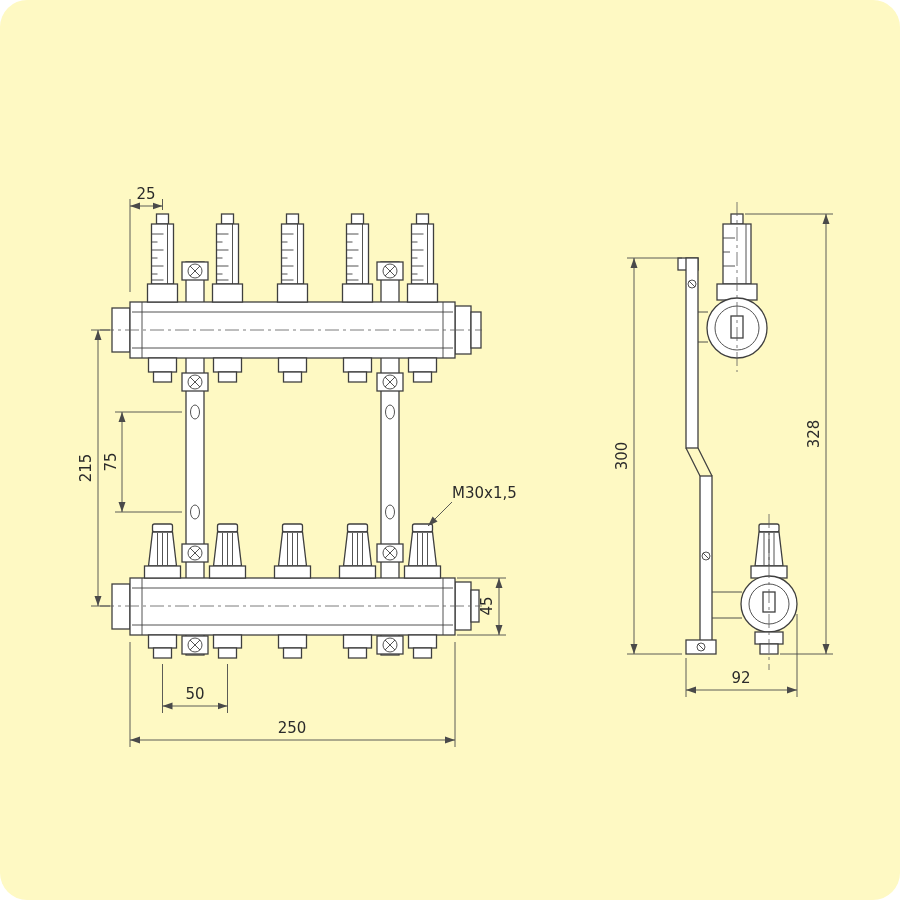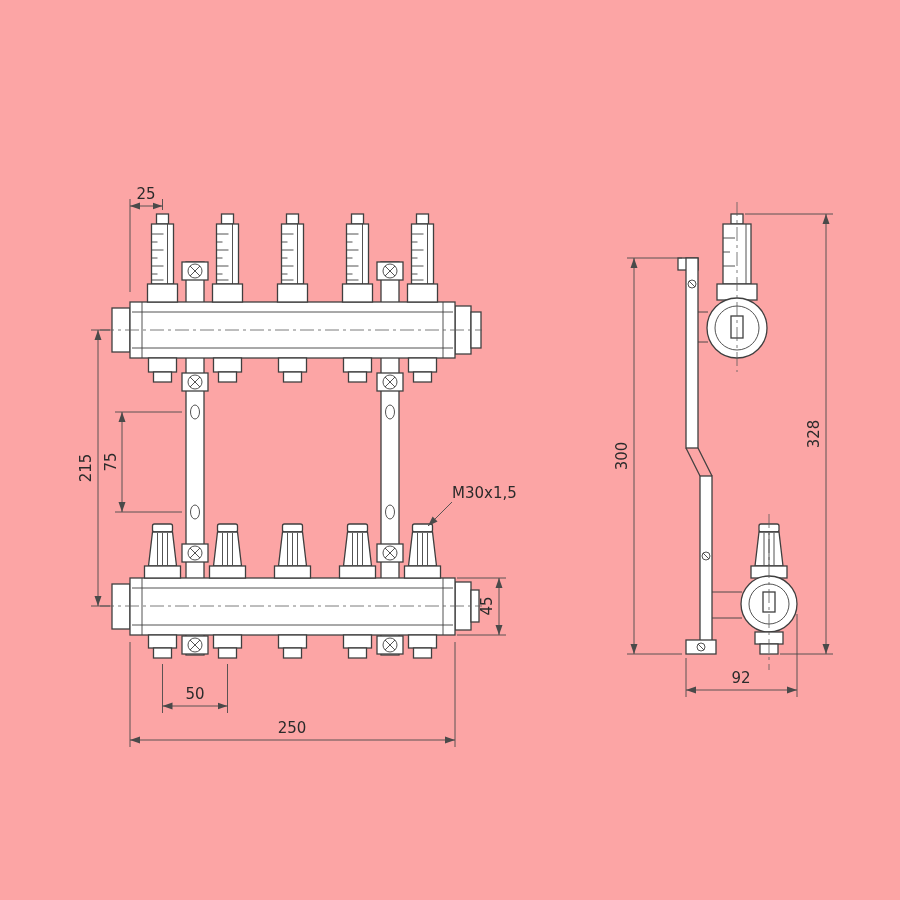--- a/index.html
+++ b/index.html
@@ -1,16 +1,16 @@
 <!DOCTYPE html>
 <html><head>
 <meta charset="utf-8">
 <style>
   html,body { margin:0; padding:0; background:#ffffff; }
-  .stage { width:900px; height:900px; position:relative; background:#fca5a5; overflow:hidden; }
+  .stage { width:900px; height:900px; position:relative; background:#fef9c3; overflow:hidden;border-radius:27px; }
   svg { display:block; }
   .obj   { fill:#ffffff; stroke:#3f3f3f; stroke-width:1.3; }
   .objt  { fill:none;    stroke:#3f3f3f; stroke-width:0.9; }
   .dim   { fill:none;    stroke:#4a4a4a; stroke-width:0.9; }
   .cl    { fill:none;    stroke:#5a5a5a; stroke-width:0.8; stroke-dasharray:14 4 3 4; }
   .dim-text { font-family:"DejaVu Sans", sans-serif; font-size:15px; fill:#2b2b2b; }
 </style>
 </head>
 <body>
 

